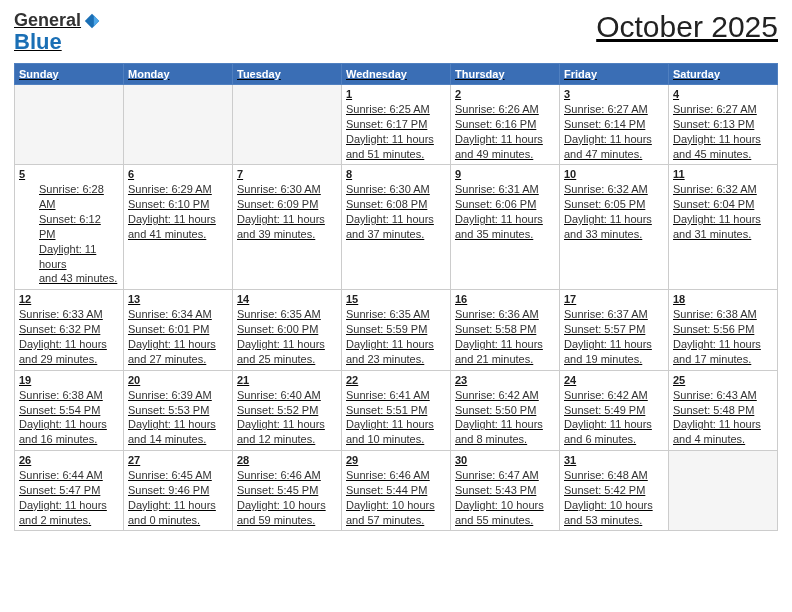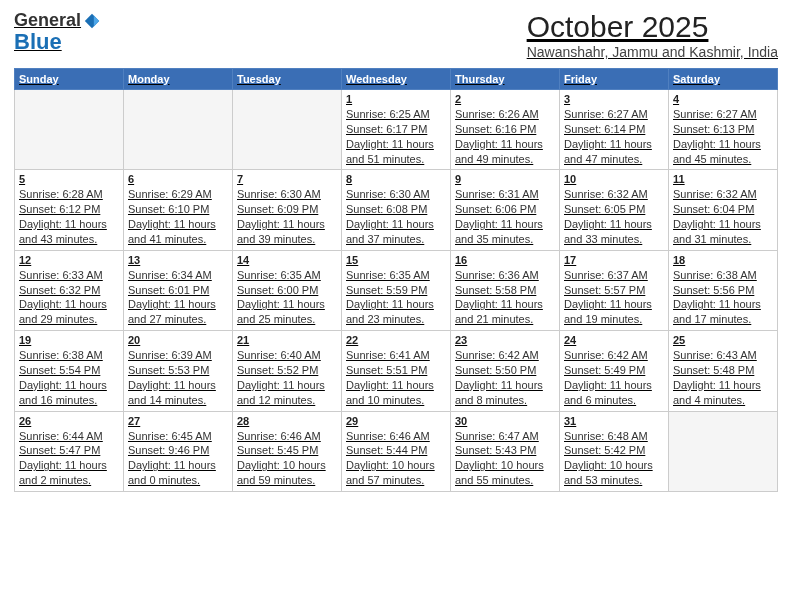--- a/index.html
+++ b/index.html
@@ -108,21 +108,20 @@
           <polygon points="10,2 18,10 10,18 2,10" fill="#1a6fb5"></polygon>
           <polygon points="12,4 18,10 12,16" fill="#4da6e8"></polygon>
         </svg>
       </div>
       <div style="margin-top:-2px;">
         <span class="logo-blue" style="font-size:22px;font-weight:bold;color:#1a6fb5;">Blue</span>
       </div>
     </div>
     <div class="title-block">
       <div class="month-title">October 2025</div>
-      <div class="location-title">Nawanshahr, Jammu and Kashmir, India</div>
     </div>
   </div>
 
   <table class="calendar">
     <thead>
       <tr>
 
       <th>Sunday</th>
           <th>Monday</th>
           <th>Tuesday</th>
@@ -162,21 +161,21 @@
             <span class="day-number">4</span>
             <div class="cell-text" style="white-space: pre-line;">Sunrise: 6:27 AM
 Sunset: 6:13 PM
 Daylight: 11 hours
 and 45 minutes.</div>
           </td>
         </tr>
         <tr>
           <td>
             <span class="day-number">5</span>
-            <div class="cell-text" style="white-space: pre-line;">Sunrise: 6:28 AM
+            <div class="cell-text" style="white-space: pre-line; margin-left: 20px;">Sunrise: 6:28 AM
 Sunset: 6:12 PM
 Daylight: 11 hours
 and 43 minutes.</div>
           </td>
           <td>
             <span class="day-number">6</span>
             <div class="cell-text" style="white-space: pre-line;">Sunrise: 6:29 AM
 Sunset: 6:10 PM
 Daylight: 11 hours
 and 41 minutes.</div>

